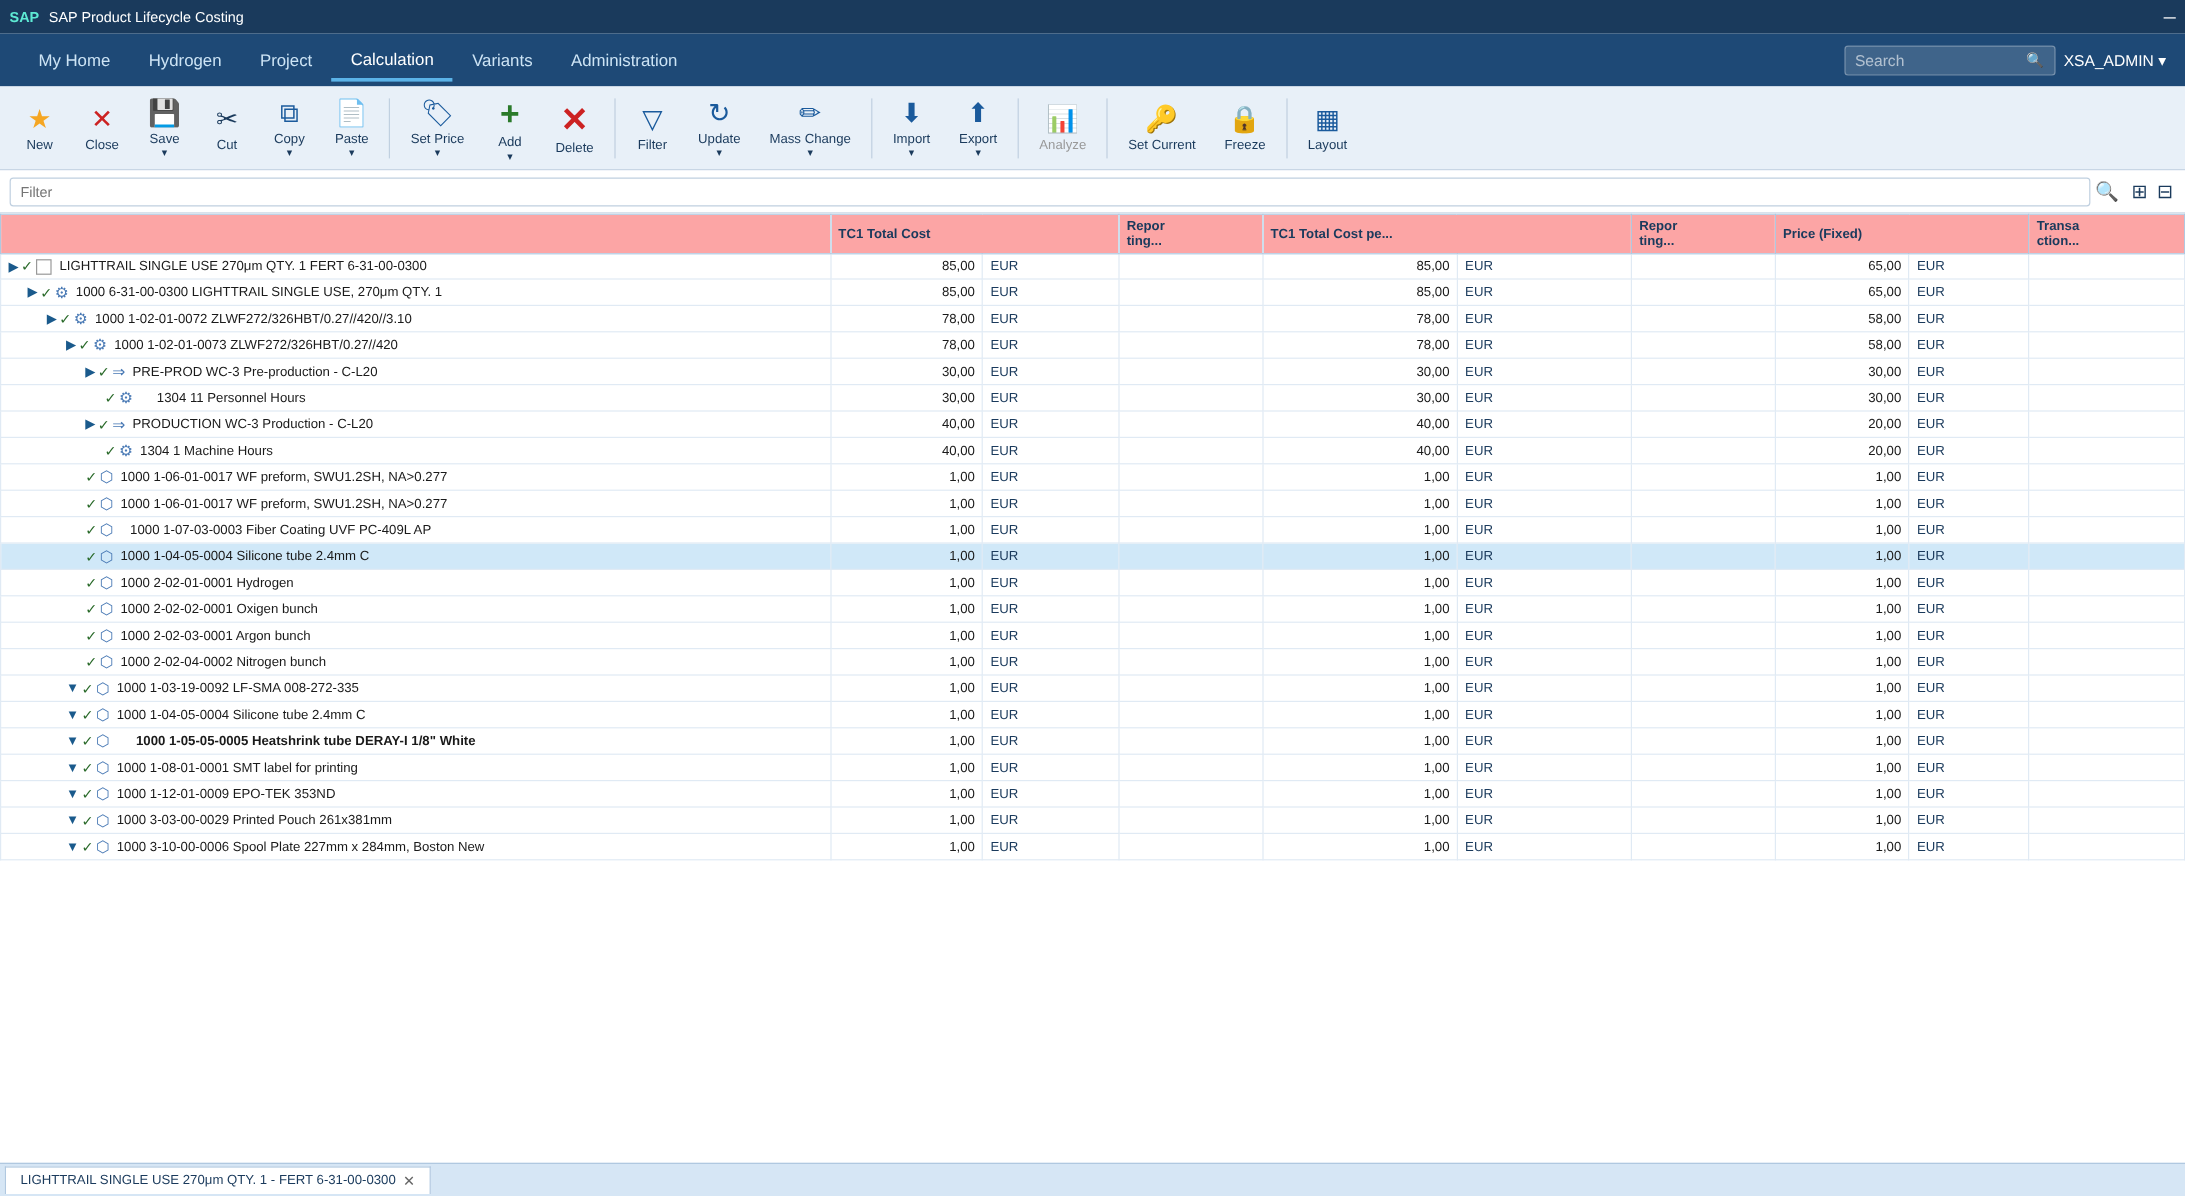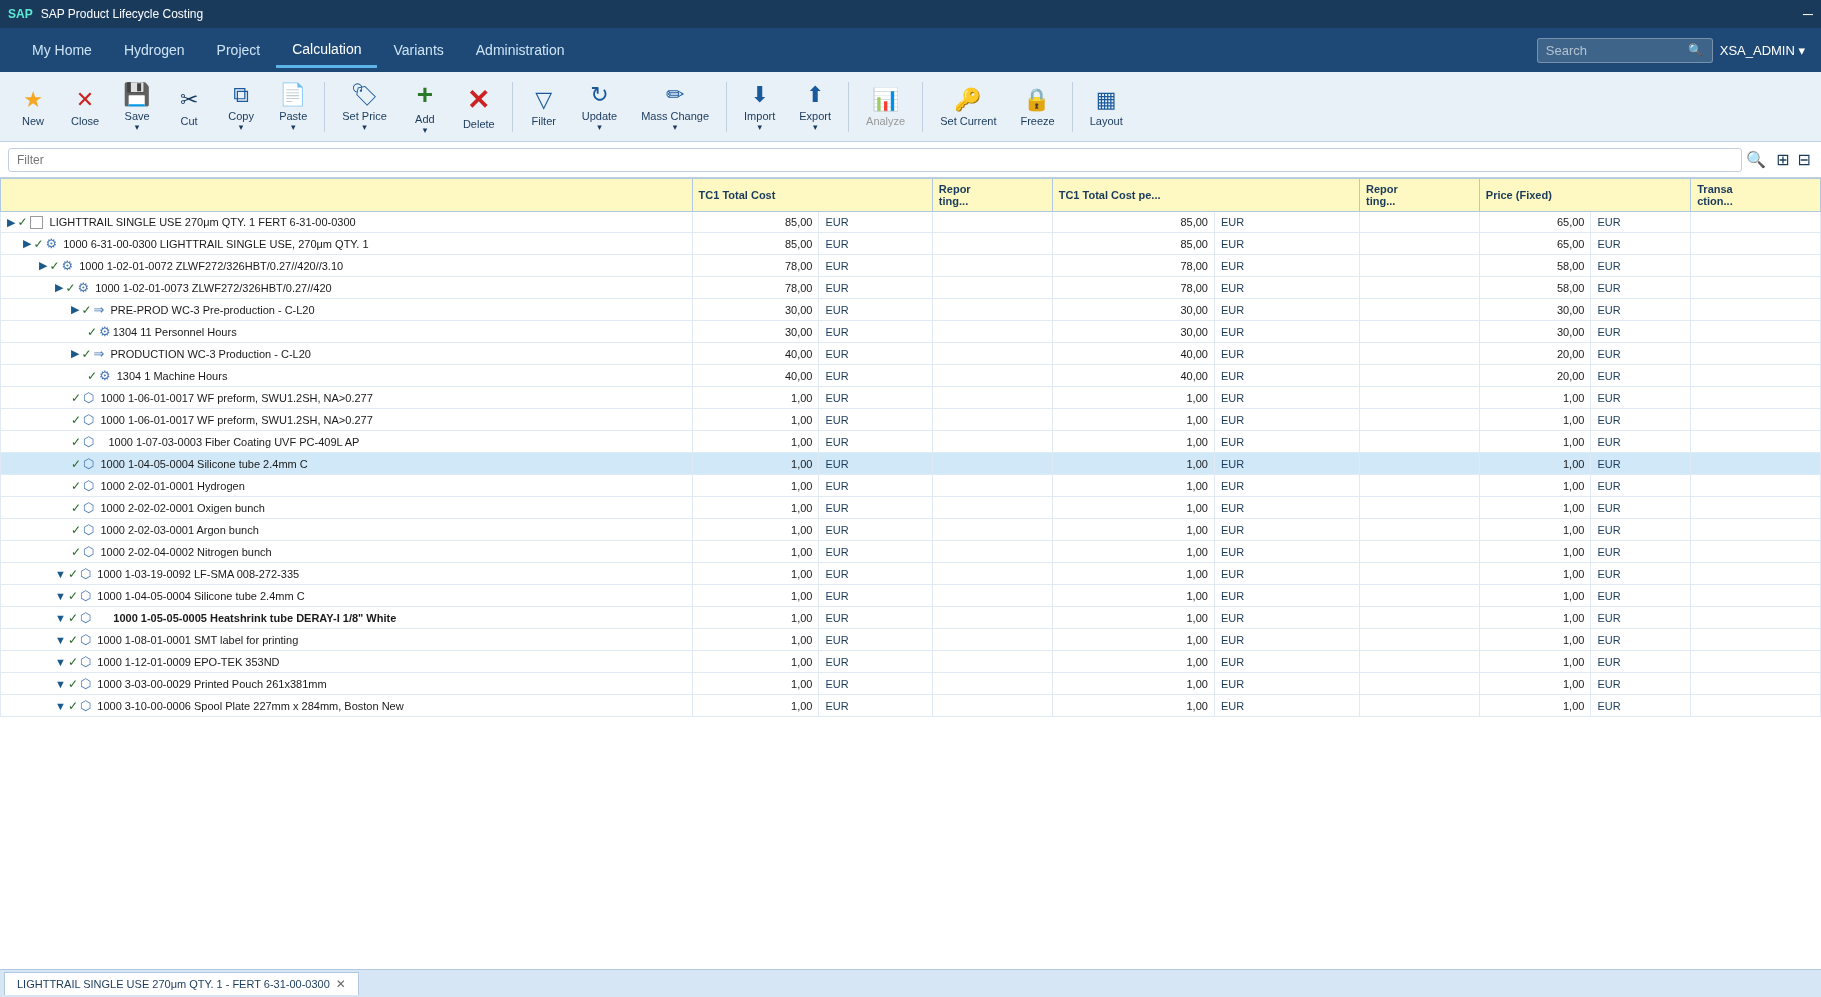--- a/index.html
+++ b/index.html
@@ -144,21 +144,21 @@
       overflow-x: auto;
       height: calc(100vh - 28px - 44px - 70px - 36px - 28px);
       background: white;
     }
     table {
       border-collapse: collapse;
       width: 100%;
       min-width: 1400px;
     }
     thead tr {
-      background: #fef9c3;
+      background: #fca5a5;
       position: sticky;
       top: 0;
       z-index: 10;
       padding-left: 10px;
     }
     thead th {
       border: 1px solid #b0c8e0;
       padding: 4px 6px;
       text-align: left;
       font-weight: bold;
@@ -455,21 +455,21 @@
           <td class="td-num">30,00</td>
           <td class="td-currency">EUR</td>
           <td></td>
         </tr>
         <tr>
           <td>
             <div class="tree-cell">
               <span style="display:inline-block;width:80px;"></span>
               <span class="checkmark">✓</span>
               <span class="gear-icon">⚙</span>
-              <span style="margin-left:0;">1304   11   Personnel Hours</span>
+              <span style="margin-left:18px;">1304   11   Personnel Hours</span>
             </div>
           </td>
           <td class="td-num">30,00</td>
           <td class="td-currency">EUR</td>
           <td></td>
           <td class="td-num">30,00</td>
           <td class="td-currency">EUR</td>
           <td></td>
           <td class="td-num">30,00</td>
           <td class="td-currency">EUR</td>

